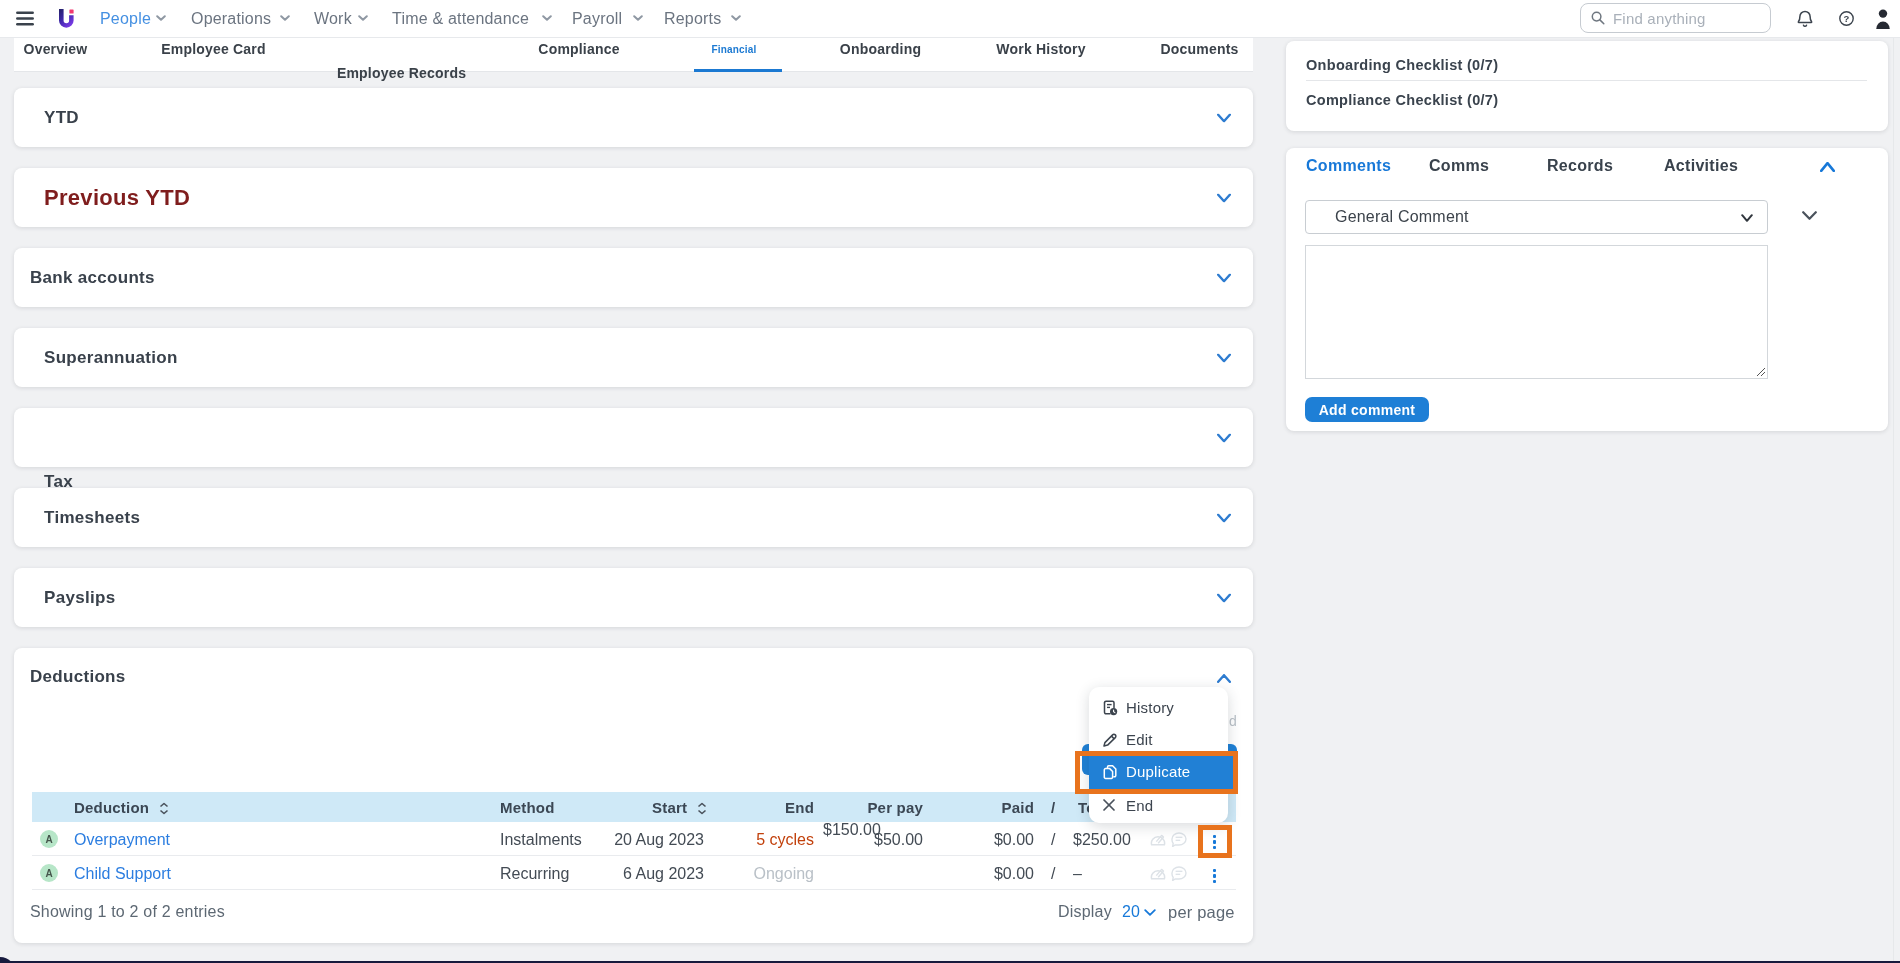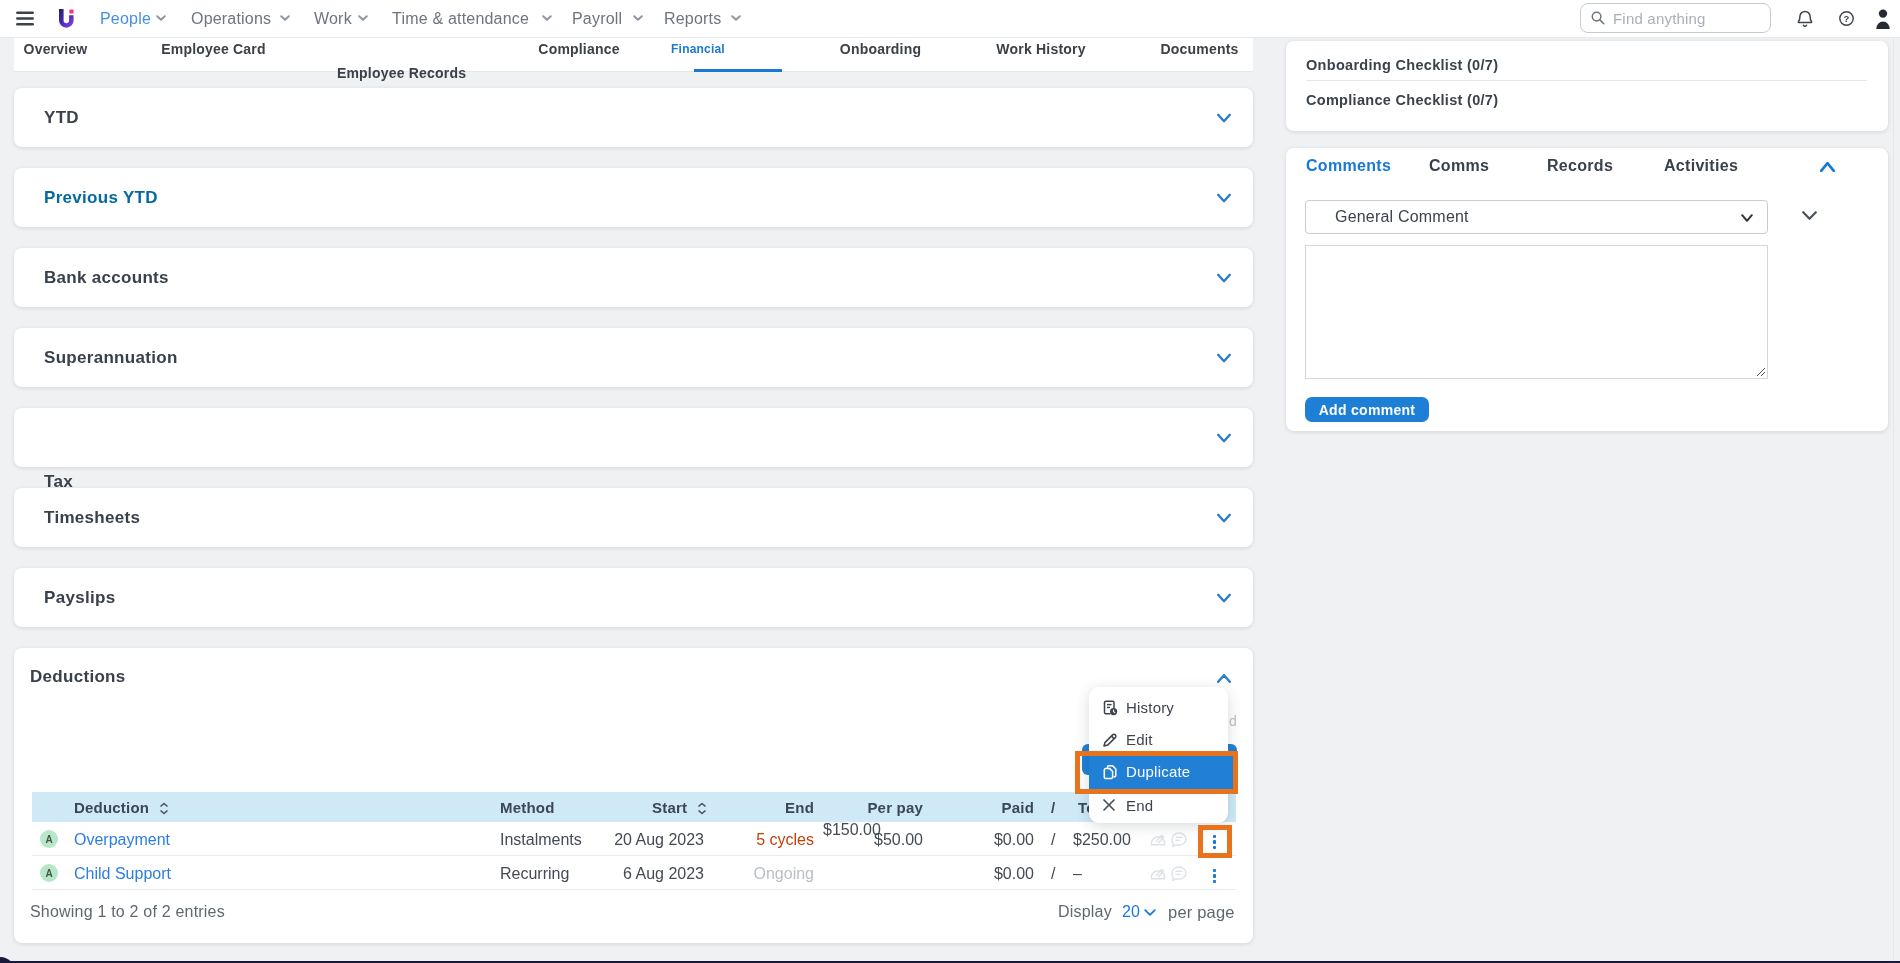--- a/index.html
+++ b/index.html
@@ -96,43 +96,43 @@
 <svg width="16" height="20" viewBox="0 0 16 20">
       <circle cx="8" cy="4.6" r="4.2" fill="#262a33"></circle>
       <path d="M1.2 20 a6.8 7.6 0 0 1 13.6 0 Z" fill="#262a33"></path>
     </svg>
   </div>
 <div class="abs" style="left:14px;top:38px;width:1239px;height:34px;background:#fff;border-bottom:1px solid #e4e6e9;z-index:5;"></div>
 <div class="abs" style="left:55.5px;top:38px;height:22px;transform:translateX(-50%);display:flex;align-items:center;font-size:14px;font-weight:bold;letter-spacing:.2px;color:#3a4149;z-index:6;white-space:nowrap;">Overview</div>
 <div class="abs" style="left:213.5px;top:38px;height:22px;transform:translateX(-50%);display:flex;align-items:center;font-size:14px;font-weight:bold;letter-spacing:.2px;color:#3a4149;z-index:6;white-space:nowrap;">Employee Card</div>
 <div class="abs" style="left:401.5px;top:38px;height:22px;transform:translateX(-50%);display:flex;align-items:center;font-size:14px;font-weight:bold;letter-spacing:.2px;color:#3a4149;z-index:6;white-space:nowrap;margin-top:24px;">Employee Records</div>
 <div class="abs" style="left:579px;top:38px;height:22px;transform:translateX(-50%);display:flex;align-items:center;font-size:14px;font-weight:bold;letter-spacing:.2px;color:#3a4149;z-index:6;white-space:nowrap;">Compliance</div>
-<div class="abs" style="left:698px;top:38px;height:22px;transform:translateX(-50%);display:flex;align-items:center;font-size:12px;font-weight:bold;letter-spacing:.2px;color:#1b79d2;z-index:6;white-space:nowrap;">Financial</div>
+<div class="abs" style="left:734px;top:38px;height:22px;transform:translateX(-50%);display:flex;align-items:center;font-size:10px;font-weight:bold;letter-spacing:.2px;color:#1b79d2;z-index:6;white-space:nowrap;">Financial</div>
 <div class="abs" style="left:880.5px;top:38px;height:22px;transform:translateX(-50%);display:flex;align-items:center;font-size:14px;font-weight:bold;letter-spacing:.2px;color:#3a4149;z-index:6;white-space:nowrap;">Onboarding</div>
 <div class="abs" style="left:1041px;top:38px;height:22px;transform:translateX(-50%);display:flex;align-items:center;font-size:14px;font-weight:bold;letter-spacing:.2px;color:#3a4149;z-index:6;white-space:nowrap;">Work History</div>
 <div class="abs" style="left:1199.5px;top:38px;height:22px;transform:translateX(-50%);display:flex;align-items:center;font-size:14px;font-weight:bold;letter-spacing:.2px;color:#3a4149;z-index:6;white-space:nowrap;">Documents</div>
 <div class="abs" style="left:694px;top:69px;width:88px;height:3px;background:#1b79d2;z-index:6;"></div>
 <div class="card" style="top:88px;height:59px;">
 <div style="position:absolute;left:30px;top:50%;transform:translateY(-50%);font-size:17px;font-weight:bold;color:#39414b;letter-spacing:.3px;">YTD</div>
 <div style="position:absolute;right:22px;top:50%;transform:translateY(-50%);">
       <svg width="14" height="9" viewBox="0 0 14 9">
         <path d="M1.2 1.2 L7.0 7.8 L12.8 1.2" fill="none" stroke="#2e7cd0" stroke-width="2.4" stroke-linecap="round" stroke-linejoin="round"></path>
       </svg>
     </div>
 </div>
 <div class="card" style="top:168px;height:59px;">
-<div style="position:absolute;left:30px;top:50%;transform:translateY(-50%);font-size:17px;font-weight:bold;color:#0369a1;letter-spacing:.3px;">Previous YTD</div>
+<div style="position:absolute;left:30px;top:50%;transform:translateY(-50%);font-size:22px;font-weight:bold;color:#7f1d1d;letter-spacing:.3px;">Previous YTD</div>
 <div style="position:absolute;right:22px;top:50%;transform:translateY(-50%);">
       <svg width="14" height="9" viewBox="0 0 14 9">
         <path d="M1.2 1.2 L7.0 7.8 L12.8 1.2" fill="none" stroke="#2e7cd0" stroke-width="2.4" stroke-linecap="round" stroke-linejoin="round"></path>
       </svg>
     </div>
 </div>
 <div class="card" style="top:248px;height:59px;">
-<div style="position:absolute;left:30px;top:50%;transform:translateY(-50%);font-size:17px;font-weight:bold;color:#39414b;letter-spacing:.3px;">Bank accounts</div>
+<div style="position:absolute;left:16px;top:50%;transform:translateY(-50%);font-size:17px;font-weight:bold;color:#39414b;letter-spacing:.3px;">Bank accounts</div>
 <div style="position:absolute;right:22px;top:50%;transform:translateY(-50%);">
       <svg width="14" height="9" viewBox="0 0 14 9">
         <path d="M1.2 1.2 L7.0 7.8 L12.8 1.2" fill="none" stroke="#2e7cd0" stroke-width="2.4" stroke-linecap="round" stroke-linejoin="round"></path>
       </svg>
     </div>
 </div>
 <div class="card" style="top:328px;height:59px;">
 <div style="position:absolute;left:30px;top:50%;transform:translateY(-50%);font-size:17px;font-weight:bold;color:#39414b;letter-spacing:.3px;">Superannuation</div>
 <div style="position:absolute;right:22px;top:50%;transform:translateY(-50%);">
       <svg width="14" height="9" viewBox="0 0 14 9">

